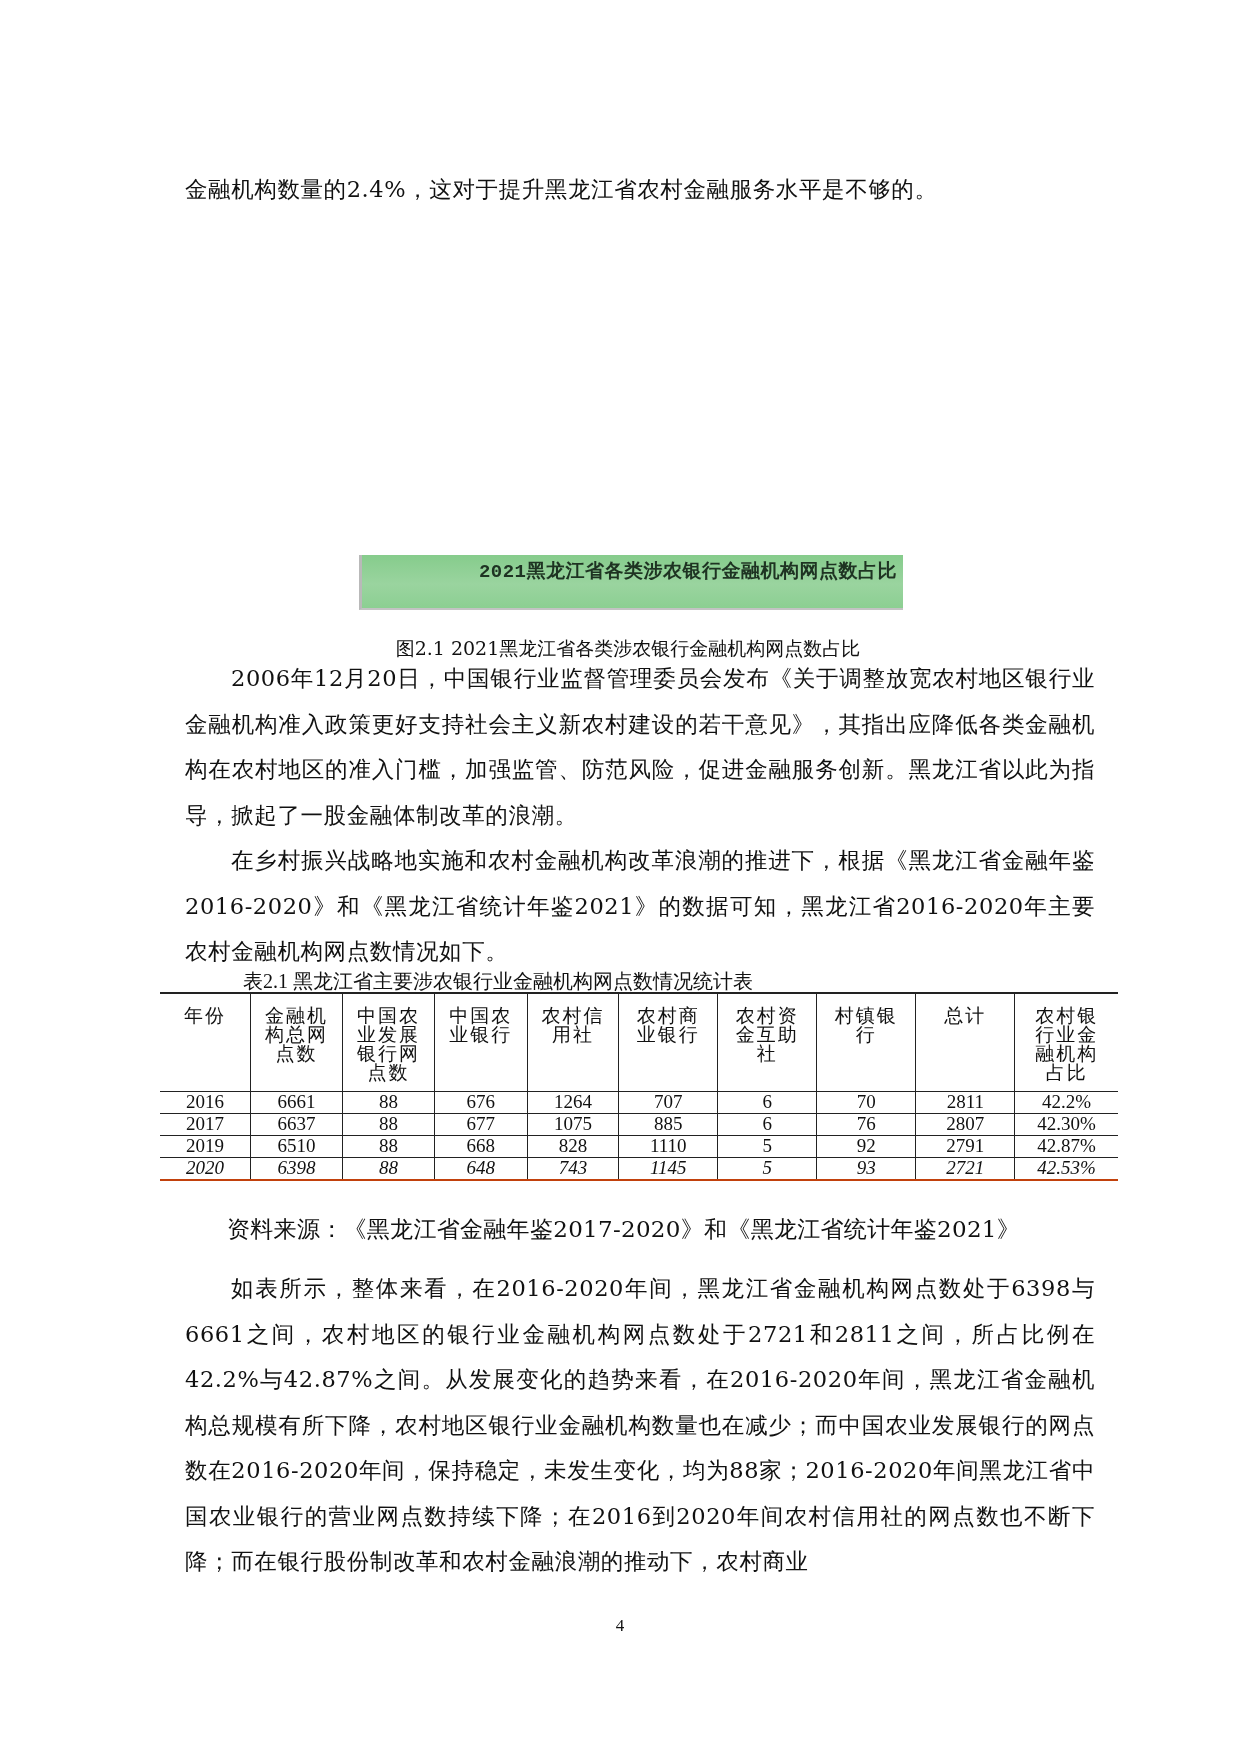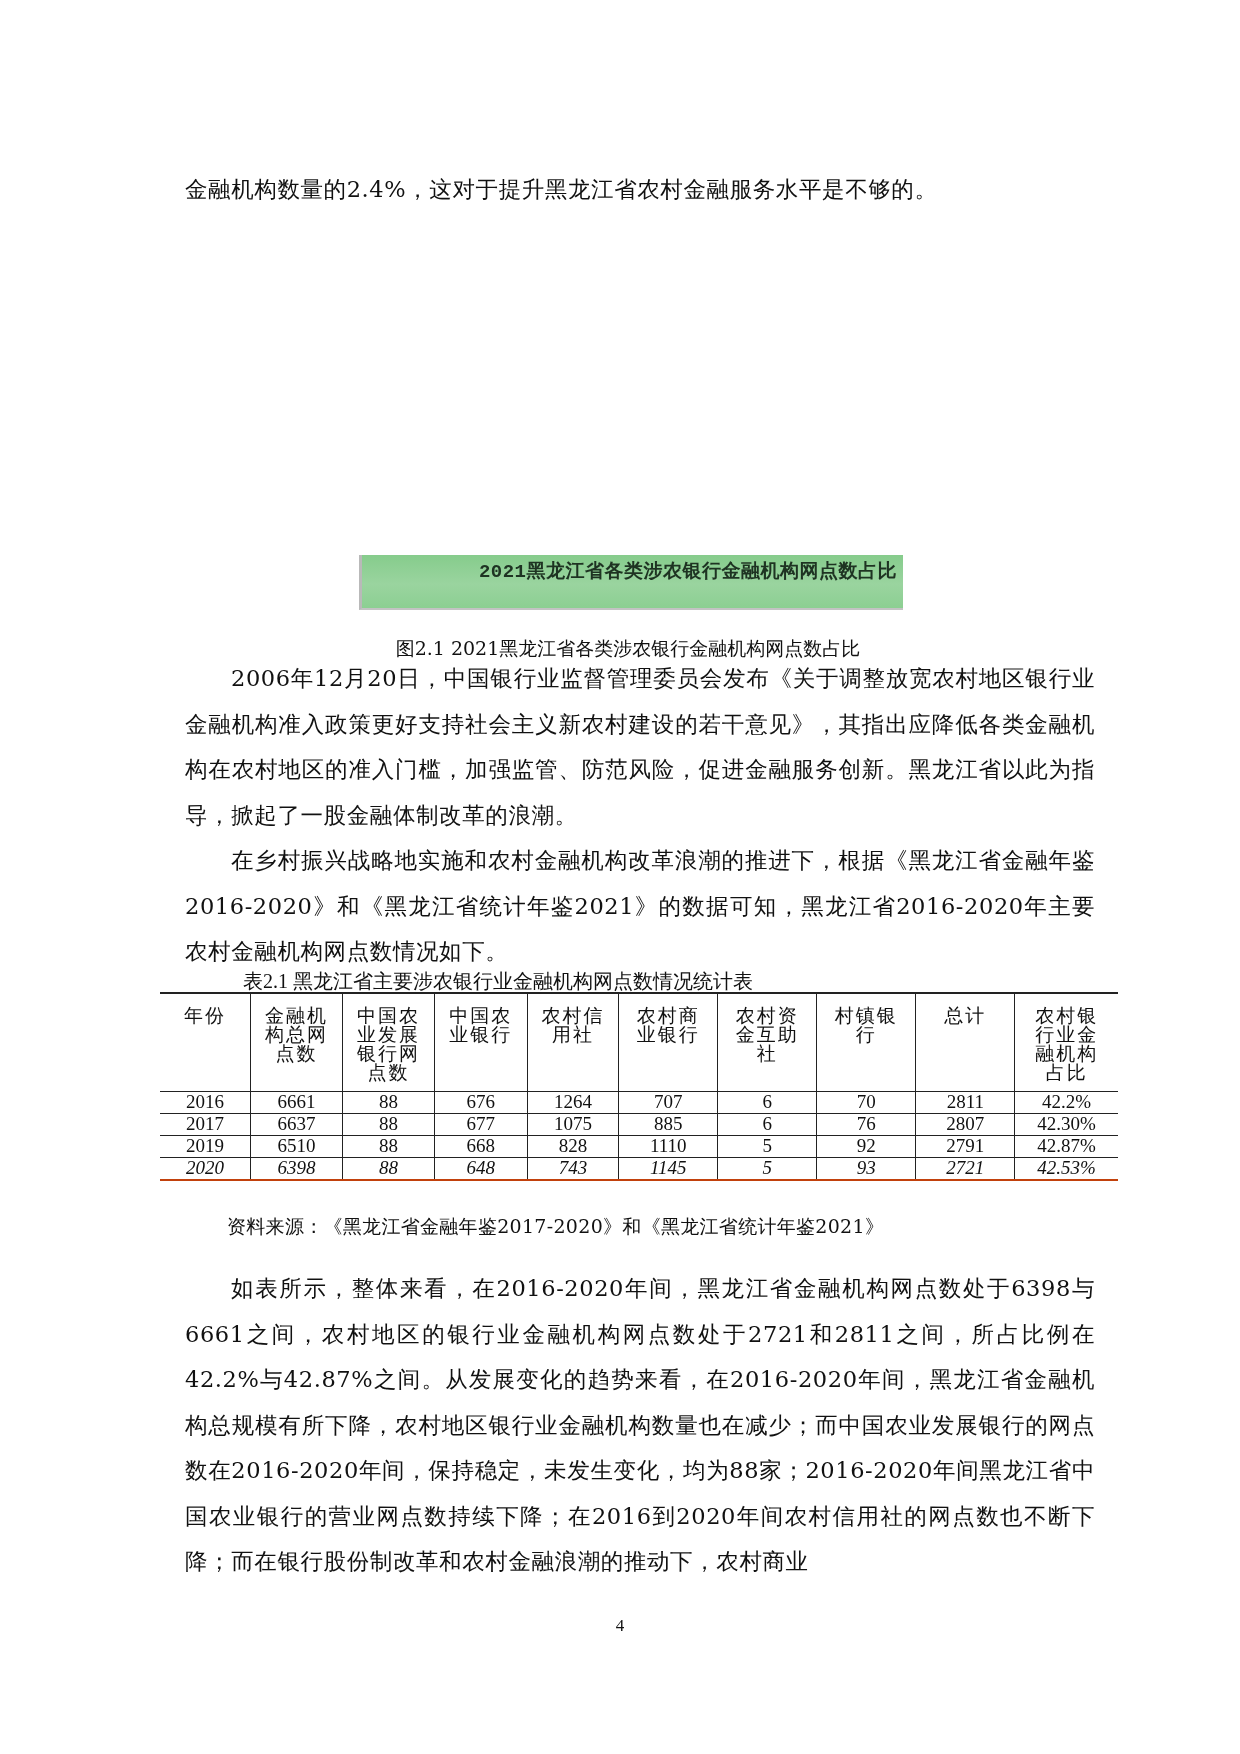--- a/index.html
+++ b/index.html
@@ -45,21 +45,21 @@
     }
     table.data th:first-child, table.data td:first-child { border-left: none; }
     table.data th:last-child, table.data td:last-child { border-right: none; }
     table.data thead tr { border-top: 2px solid #222; border-bottom: 1px solid #222; }
     table.data thead th { height: 85px; padding-top: 12px; }
     table.data tbody tr { border-bottom: 1px solid #222; height: 22px; }
     table.data tbody tr:last-child { border-bottom: 2px solid #c2410c; font-style: italic; }
     .hdr-line { display: block; letter-spacing: 2px; }
     .source {
       position: absolute; left: 227px; top: 1214px;
-      font-size: 19px; margin: 0; letter-spacing: 0.3px;
+      font-size: 23px; margin: 0; letter-spacing: 0.3px;
     }
     .page-number {
       position: absolute; left: 0; width: 1240px; top: 1616px; text-align: center;
       font-family: "Liberation Serif", serif; font-size: 17px;
     }
   </style>
 </head>
 <body>
 
 <p class="para" style="top:167px;">金融机构数量的2.4%，这对于提升黑龙江省农村金融服务水平是不够的。</p>

